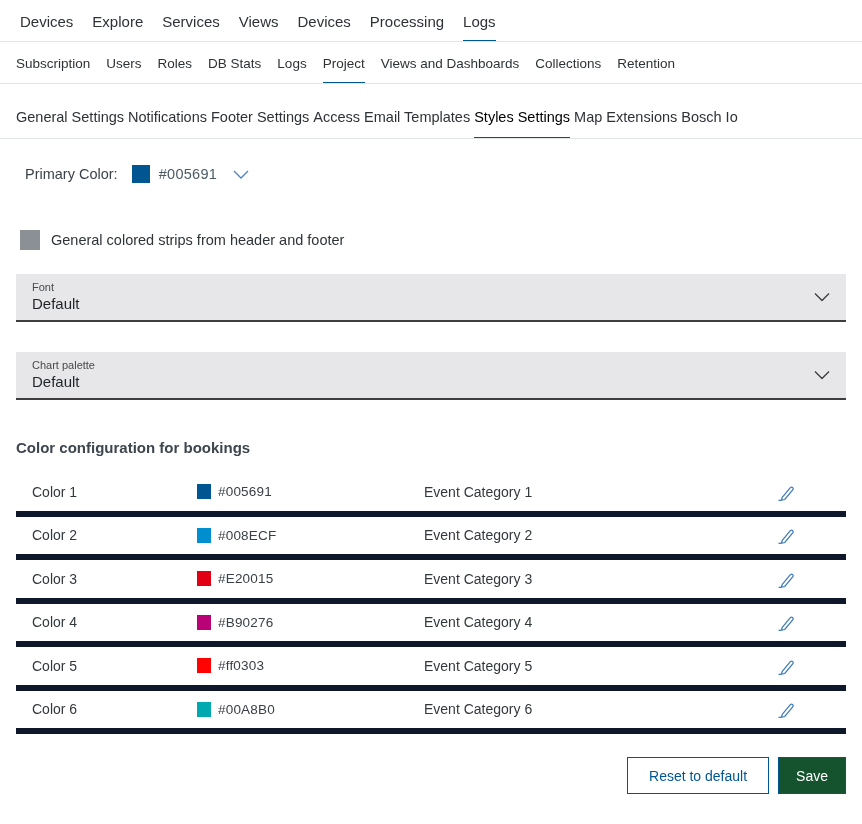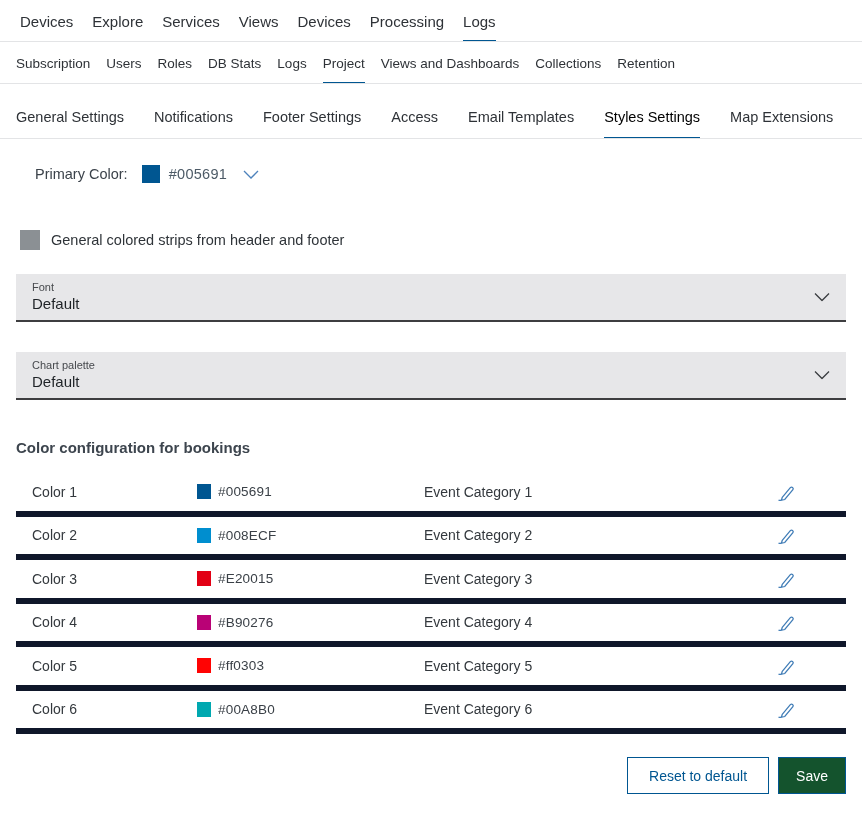--- a/index.html
+++ b/index.html
@@ -18,26 +18,26 @@
   .nav .item { position: relative; cursor: pointer; color: #2e3237; }
   .nav .item.active::after {
     content: "";
     position: absolute; left: 0; right: 0; bottom: -1px;
     height: 2px; background: #005691;
   }
   .nav1 { padding: 13px 0 0 20px; gap: 19px; font-size: 15px; }
   .nav1 .item { padding-bottom: 11px; }
   .nav2 { padding: 14px 0 0 16px; gap: 16px; font-size: 13.5px; }
   .nav2 .item { padding-bottom: 12px; }
-  .nav3 { padding: 25px 0 0 16px; gap: 30px; font-size: 14.5px; }
+  .nav3 { padding: 25px 0 0 16px; gap: 4px; font-size: 14.5px; }
   .nav3 .item { padding-bottom: 13px; }
   .nav3 .item.active { color: #000000; }
 
   
-  .primary-row { display: flex; align-items: center; margin: 26px 0 0 35px; font-size: 14.5px; }
+  .primary-row { display: flex; align-items: center; margin: 26px 0 0 25px; font-size: 14.5px; }
   .primary-row .lbl { color: #3b424a; }
   .swatch-lg { width: 18px; height: 18px; margin-left: 14px; flex: 0 0 auto; }
   .primary-hex { margin-left: 9px; color: #4c5a66; letter-spacing: .3px; }
   .chev { display: inline-block; margin-left: 16px; line-height: 0; cursor: pointer; }
 
   
   .check-row { display: flex; align-items: center; margin: 47px 0 0 20px; }
   .checkbox { width: 20px; height: 20px; background: #8b9094; cursor: pointer; flex: 0 0 auto; }
   .check-row .lbl { margin-left: 11px; font-size: 14.5px; color: #2f3439; }
 

